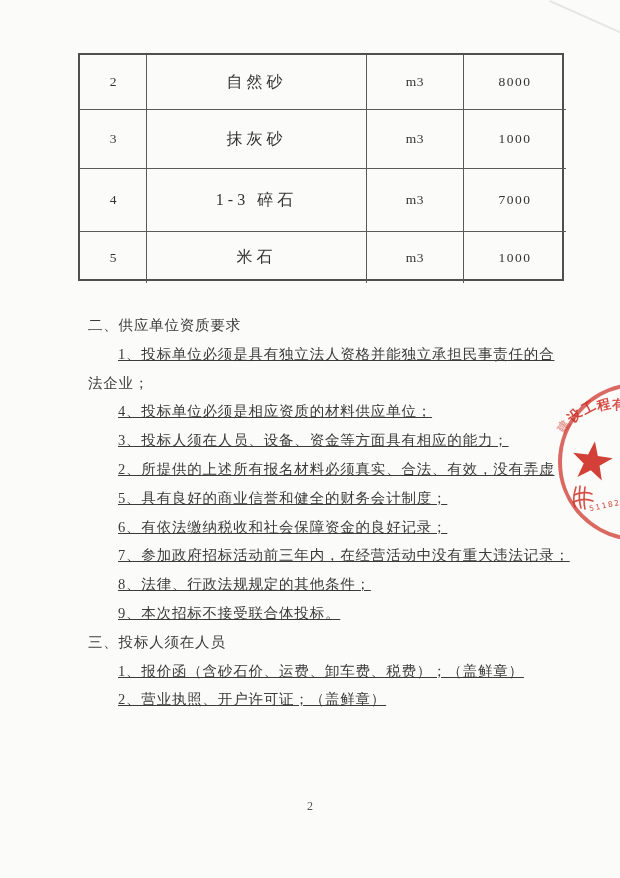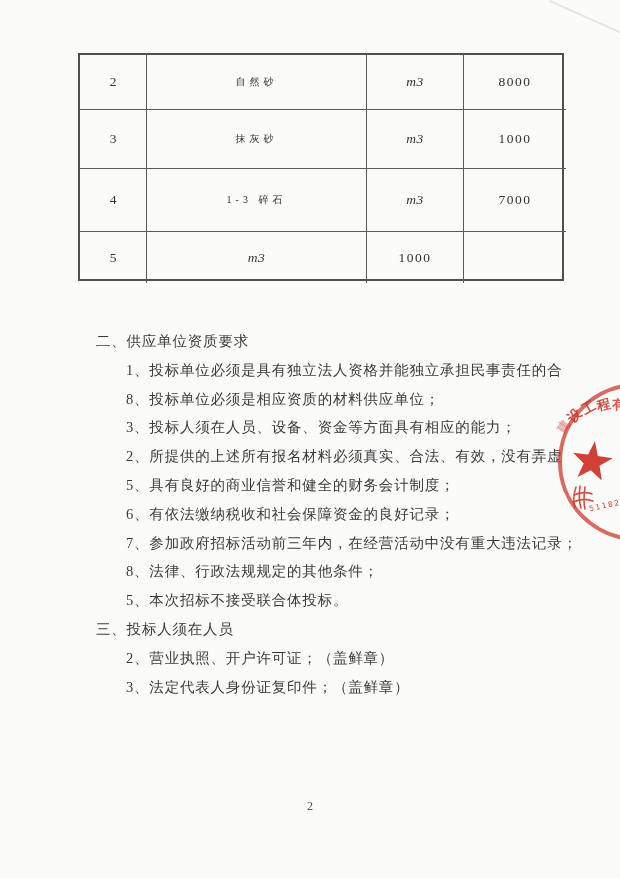--- a/index.html
+++ b/index.html
@@ -25,34 +25,34 @@
   }
   .cell {
     border-right: 1.5px solid #5a5a5a;
     border-bottom: 1.5px solid #5a5a5a;
     display: flex; align-items: center; justify-content: center;
     font-size: 13.5px; color: #333;
     box-sizing: border-box;
   }
   .cell:nth-child(4n) { border-right: none; }
   .cell:nth-child(n+13) { border-bottom: none; }
-  .cell.name { letter-spacing: 4px; font-size: 10px; }
-  .cell.unit { letter-spacing: 0.5px; font-style: italic; }
+  .cell.name { letter-spacing: 4px; font-size: 16px; }
+  .cell.unit { letter-spacing: 0.5px; }
   .cell.qty  { letter-spacing: 1.5px; }
 
   
   .body-text {
-    position: absolute; left: 96px; top: 311px; width: 505px; margin-top: 16px;
+    position: absolute; left: 88px; top: 311px; width: 505px;
   }
   .line {
     height: 28.8px; line-height: 28.8px;
     font-size: 14.5px; letter-spacing: 0.8px;
     color: #3b3b3b; white-space: nowrap;
   }
-  .line.indent { padding-left: 30px; }
+  .line.indent { padding-left: 30px; text-decoration: underline; }
 
   
   .page-num {
     position: absolute; top: 799px; left: 0; width: 620px;
     text-align: center; font-size: 12px; color: #555;
     letter-spacing: 0;
   }
 
   
   .stamp { position: absolute; left: 0; top: 0; width: 620px; height: 878px; pointer-events: none; }
@@ -108,38 +108,40 @@
   <div class="cell name">抹灰砂</div>
   <div class="cell unit">m3</div>
   <div class="cell qty">1000</div>
 
   <div class="cell no">4</div>
   <div class="cell name">1-3 碎石</div>
   <div class="cell unit">m3</div>
   <div class="cell qty">7000</div>
 
   <div class="cell no">5</div>
+  <div class="cell name">米石</div>
   <div class="cell unit">m3</div>
   <div class="cell qty">1000</div>
 </div>
 
 <div class="body-text">
   <div class="line">二、供应单位资质要求</div>
   <div class="line indent">1、投标单位必须是具有独立法人资格并能独立承担民事责任的合</div>
-  <div class="line indent">8、投标单位必须是相应资质的材料供应单位；</div>
+  <div class="line">法企业；</div>
+  <div class="line indent">4、投标单位必须是相应资质的材料供应单位；</div>
   <div class="line indent">3、投标人须在人员、设备、资金等方面具有相应的能力；</div>
   <div class="line indent">2、所提供的上述所有报名材料必须真实、合法、有效，没有弄虚</div>
   <div class="line indent">5、具有良好的商业信誉和健全的财务会计制度；</div>
   <div class="line indent">6、有依法缴纳税收和社会保障资金的良好记录；</div>
   <div class="line indent">7、参加政府招标活动前三年内，在经营活动中没有重大违法记录；</div>
   <div class="line indent">8、法律、行政法规规定的其他条件；</div>
-  <div class="line indent">5、本次招标不接受联合体投标。</div>
+  <div class="line indent">9、本次招标不接受联合体投标。</div>
   <div class="line">三、投标人须在人员</div>
+  <div class="line indent">1、报价函（含砂石价、运费、卸车费、税费）；（盖鲜章）</div>
   <div class="line indent">2、营业执照、开户许可证；（盖鲜章）</div>
-  <div class="line indent">3、法定代表人身份证复印件；（盖鲜章）</div>
 </div>
 
 <div class="stamp">
   <div class="stamp-circle"></div>
 
   <span class="arc-char ac-jian">建</span>
   <span class="arc-char ac-she">设</span>
   <span class="arc-char ac-gong">工</span>
   <span class="arc-char ac-cheng">程</span>
   <span class="arc-char ac-you">有</span>

